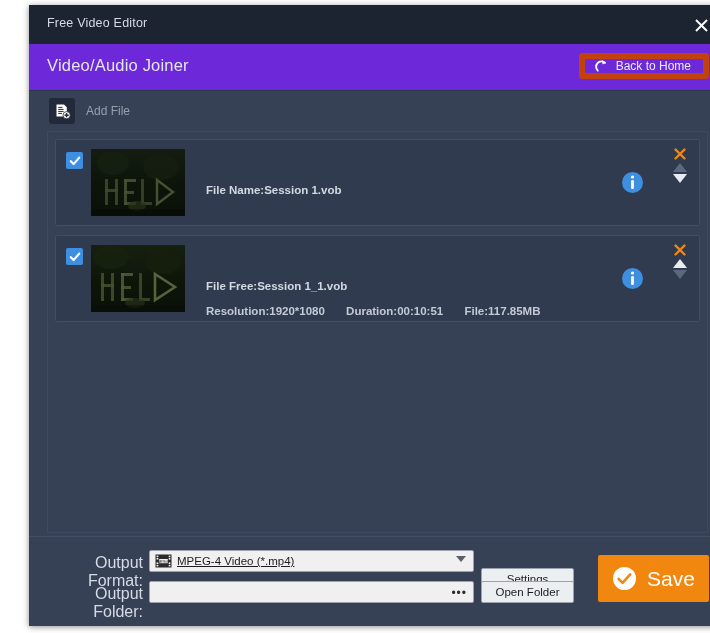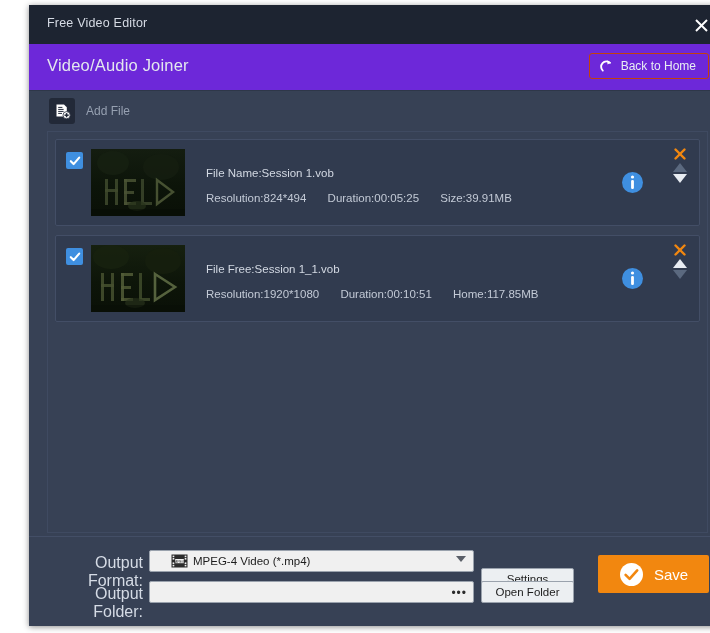--- a/index.html
+++ b/index.html
@@ -37,21 +37,21 @@
     border-bottom:1px solid #2e3749;
   }
   .header .page-title{
     position:absolute;left:18px;top:12px;
     font-size:16.5px;color:#e3e7ee;font-weight:400;letter-spacing:.2px;
   }
   .back-home{
     position:absolute;right:16px;top:9px;
     height:26px;box-sizing:border-box;
     padding:0 12px 0 10px;
-    border:1px solid #c2410c;border-radius:3px;
+    border:6px solid #c2410c;border-radius:3px;
     background:transparent;color:#e9edf3;
     font-size:12px;font-family:inherit;
     display:flex;align-items:center;gap:7px;
     cursor:pointer;
   }
   
   .addfile-bar{
     position:absolute;left:0;top:86px;width:696px;height:40px;
     background:#374155;
     padding-left:12px;
@@ -85,21 +85,21 @@
   .chk{
     position:absolute;left:10px;top:12px;width:17px;height:17px;
     background:#3f8fe0;border-radius:2px;cursor:pointer;
     display:flex;align-items:center;justify-content:center;
   }
   .thumb{
     position:absolute;left:35px;top:9px;width:94px;height:67px;
     background:#0d1408;overflow:hidden;border:0;
   }
   .thumb-inner{position:absolute;inset:0;}
-  .meta{position:absolute;left:150px;top:0;width:390px;height:87px;}
+  .meta{position:absolute;left:150px;top:17px;width:390px;height:87px;font-weight:bold;}
   .meta .fname{
     position:absolute;left:0;top:27px;font-size:11.5px;color:#d3d9e3;
     white-space:nowrap;
   }
   .meta .specs{
     position:absolute;left:0;top:52px;font-size:11.5px;color:#c3cad6;
     white-space:nowrap;
   }
   .meta .specs span{margin-right:18px;}
   .meta .specs span:last-child{margin-right:0;}
@@ -130,21 +130,21 @@
     position:absolute;font-size:16px;color:#d5dbe5;text-align:right;width:100px;
   }
   .lbl-format{left:14px;top:17px;}
   .lbl-folder{left:14px;top:48px;}
   .field{
     position:absolute;box-sizing:border-box;height:22px;
     background:#f0f0f0;border:1px solid #9aa2ad;border-radius:2px;
     font-size:11.5px;color:#1c1c1c;
     display:flex;align-items:center;
   }
-  .field-format{left:120px;top:13px;width:325px;padding-left:21px;}
+  .field-format{left:120px;top:13px;width:325px;padding-left:5px;text-decoration:underline;}
   .field-folder{left:120px;top:44px;width:325px;padding-left:6px;}
   .mpeg-icon{
     width:17px;height:14px;margin-right:5px;flex:0 0 auto;
   }
   .caret{
     position:absolute;right:7px;top:5px;width:0;height:0;
     border-left:5px solid transparent;border-right:5px solid transparent;
     border-top:6px solid #5a5f68;
   }
   .dots{
@@ -153,23 +153,23 @@
   }
   .sbtn{
     position:absolute;box-sizing:border-box;height:22px;width:93px;
     background:#eceff2;border:1px solid #9aa2ad;border-radius:2px;
     color:#1c1c1c;font-size:11.5px;font-family:inherit;
     cursor:pointer;
   }
   .btn-settings{left:452px;top:31px;}
   .btn-openfolder{left:452px;top:44px;}
   .save-btn{
-    position:absolute;left:569px;top:18px;width:111px;height:38px;
+    position:absolute;left:569px;top:18px;width:111px;height:47px;
     background:#f2870f;border:0;border-radius:2px;
-    color:#ffffff;font-size:15px;font-family:inherit;
+    color:#ffffff;font-size:21px;font-family:inherit;
     display:flex;align-items:center;justify-content:center;gap:10px;
     cursor:pointer;
   }
 </style>
 </head>
 <body>
 
 <div class="app">
 
   <div class="titlebar">
@@ -240,25 +240,20 @@
           <rect x="33" y="53" width="12" height="3" fill="#4a5434" opacity=".8"></rect>
           <rect x="50" y="30" width="3" height="26" fill="#3c472b" opacity=".85"></rect>
           <rect x="50" y="53" width="11" height="3" fill="#3c472b" opacity=".85"></rect>
           <path d="M66 31 L82 43 L66 55 Z" fill="none" stroke="#4d5836" stroke-width="2.4" opacity=".9"></path>
           <ellipse cx="46" cy="57" rx="9" ry="5" fill="#25301a" opacity=".7"></ellipse>
           <rect y="60" width="94" height="7" fill="#080d05" opacity=".55"></rect>
         </svg>
       </div>
       <div class="meta">
         <div class="fname">File Name:Session 1.vob</div>
-        <div class="specs">
-          <span>Resolution:824*494</span>
-          <span>Duration:00:05:25</span>
-          <span>Size:39.91MB</span>
-        </div>
       </div>
       <div class="info-icon">
         <svg width="23" height="23" viewBox="0 0 23 23" aria-hidden="true">
           <circle cx="11.5" cy="11.5" r="10.5" fill="#3f8fe0"></circle>
           <circle cx="11.5" cy="6.0" r="1.6" fill="#ffffff"></circle>
           <rect x="10.1" y="9.0" width="2.8" height="9.0" rx="1.2" fill="#ffffff"></rect>
         </svg>
       </div>
       <div class="row-x">
         <svg width="14" height="14" viewBox="0 0 14 14" aria-hidden="true">
@@ -304,21 +299,21 @@
           <path d="M64 29 L84 42 L64 55 Z" fill="none" stroke="#5a6640" stroke-width="2.6" opacity=".95"></path>
           <ellipse cx="44" cy="58" rx="10" ry="5" fill="#26311b" opacity=".7"></ellipse>
           <rect y="60" width="94" height="7" fill="#080d05" opacity=".5"></rect>
         </svg>
       </div>
       <div class="meta">
         <div class="fname">File Free:Session 1_1.vob</div>
         <div class="specs">
           <span>Resolution:1920*1080</span>
           <span>Duration:00:10:51</span>
-          <span>Home:117.85MB</span>
+          <span>File:117.85MB</span>
         </div>
       </div>
       <div class="info-icon">
         <svg width="23" height="23" viewBox="0 0 23 23" aria-hidden="true">
           <circle cx="11.5" cy="11.5" r="10.5" fill="#3f8fe0"></circle>
           <circle cx="11.5" cy="6.0" r="1.6" fill="#ffffff"></circle>
           <rect x="10.1" y="9.0" width="2.8" height="9.0" rx="1.2" fill="#ffffff"></rect>
         </svg>
       </div>
       <div class="row-x">

